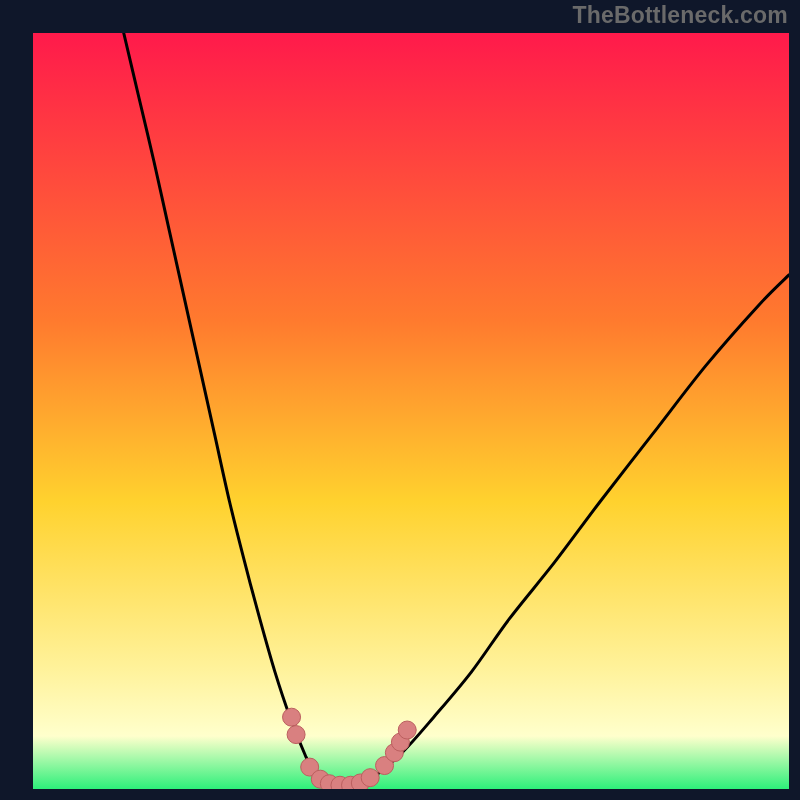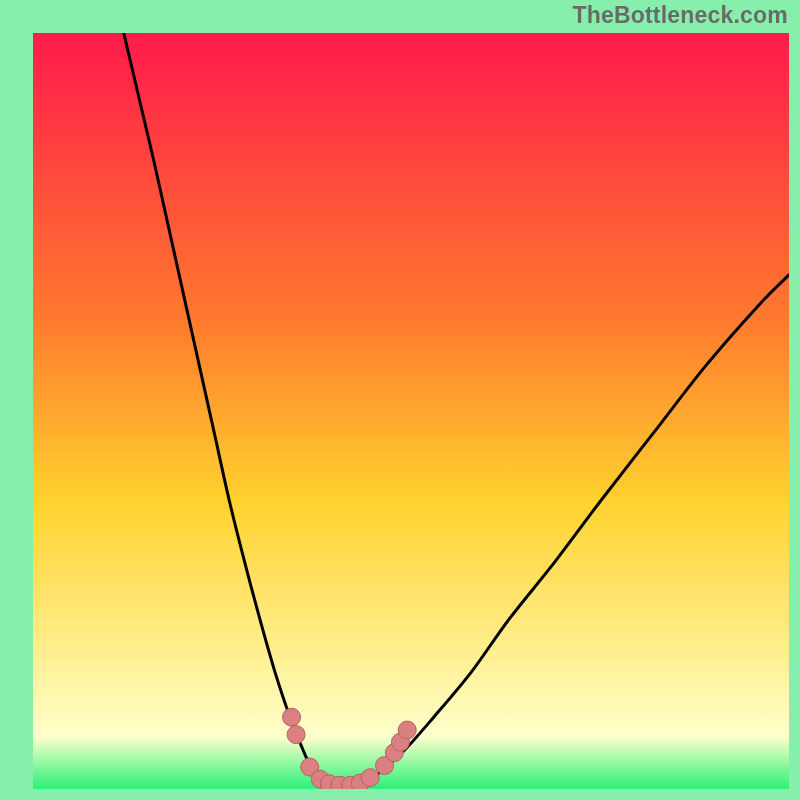--- a/index.html
+++ b/index.html
@@ -9,21 +9,21 @@
     height: 800px;
     background: #000;
     overflow: hidden;
   }
   .frame {
     position: absolute;
     left: 0;
     top: 0;
     width: 800px;
     height: 800px;
-    background: #86efac;
+    background: #0f172a;
   }
   .plot {
     position: absolute;
     left: 33px;
     top: 33px;
     width: 756px;
     height: 756px;
     overflow: hidden;
   }
   .watermark {

